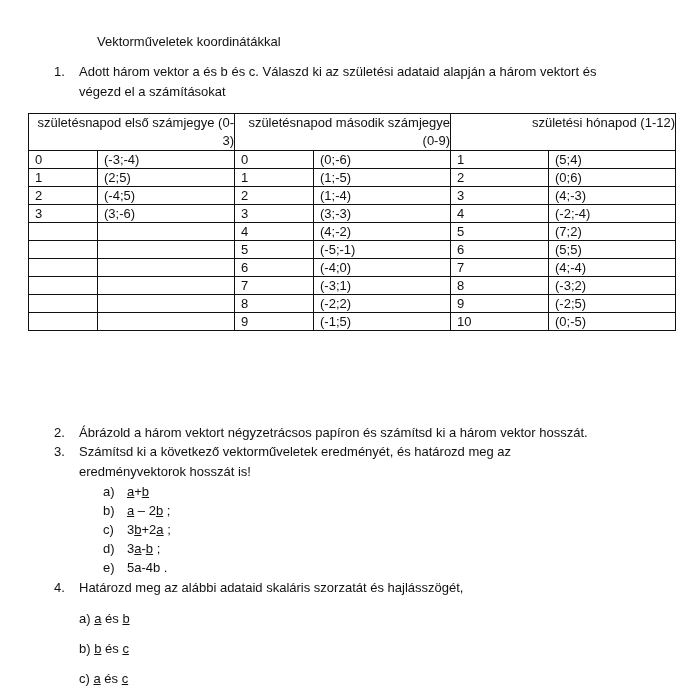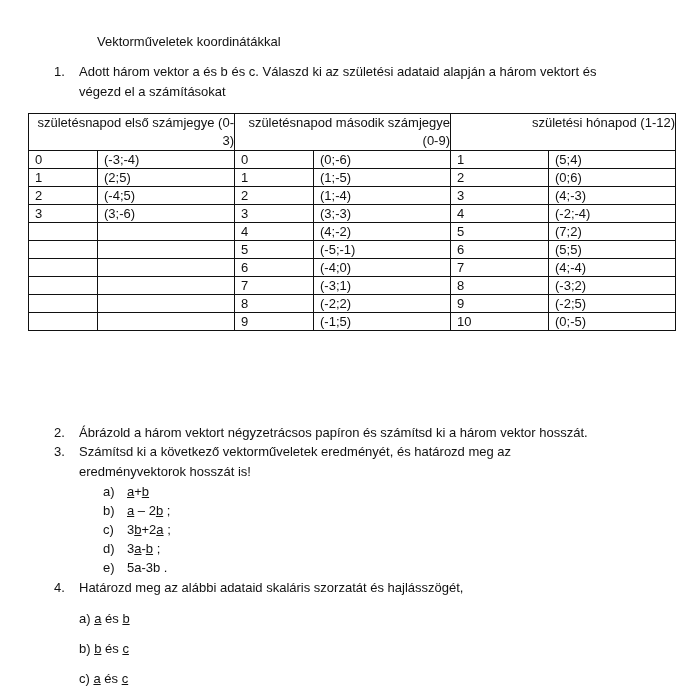--- a/index.html
+++ b/index.html
@@ -148,21 +148,21 @@
 <div id="t3-items">
     <div class="l" style="left: 103px; top: 484px;">a)</div>
     <div class="l" style="left: 127px; top: 484px;"><u>a</u>+<u>b</u></div>
     <div class="l" style="left: 103px; top: 503px;">b)</div>
     <div class="l" style="left: 127px; top: 503px;"><u>a</u> – 2<u>b</u> ;</div>
     <div class="l" style="left: 103px; top: 522px;">c)</div>
     <div class="l" style="left: 127px; top: 522px;">3<u>b</u>+2<u>a</u>  ;</div>
     <div class="l" style="left: 103px; top: 541px;">d)</div>
     <div class="l" style="left: 127px; top: 541px;">3<u>a</u>-<u>b</u> ;</div>
     <div class="l" style="left: 103px; top: 560px;">e)</div>
-    <div class="l" style="left: 127px; top: 560px;">5a-3b .</div>
+    <div class="l" style="left: 127px; top: 560px;">5a-4b .</div>
   </div>
 
 <div class="l" style="left:54px;top:580px;">4.</div>
 <div class="l" style="left:79px;top:580px;">Határozd meg az alábbi adataid skaláris szorzatát és  hajlásszögét,</div>
 <div id="t4-items">
     <div class="l" style="left: 79px; top: 611px;">a) <u>a</u> és <u>b</u></div>
     <div class="l" style="left: 79px; top: 641px;">b) <u>b</u> és <u>c</u></div>
     <div class="l" style="left: 79px; top: 671px; text-align: center;">c) <u>a</u> és <u>c</u></div>
   </div>
 

